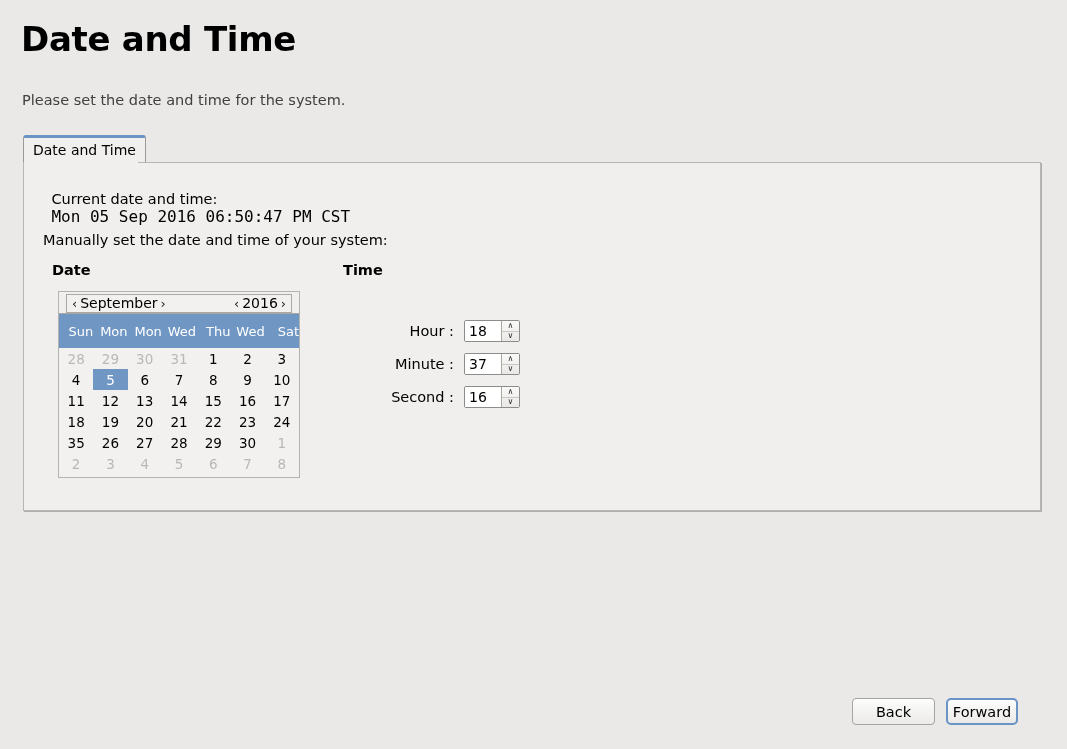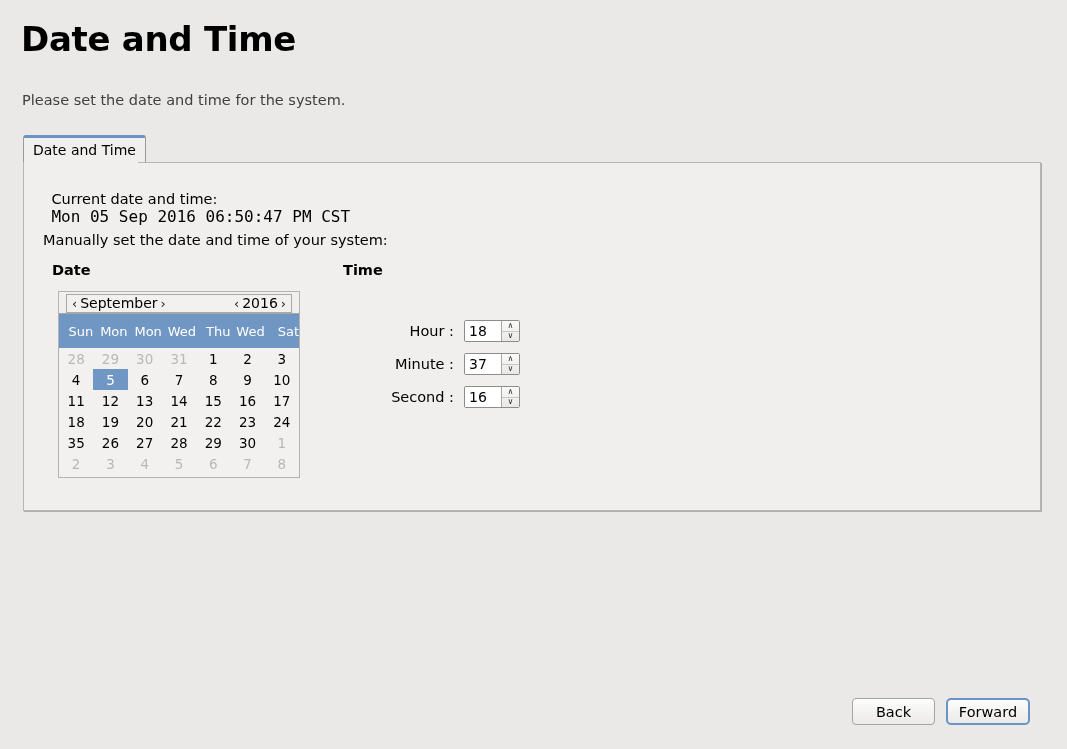--- a/index.html
+++ b/index.html
@@ -297,21 +297,21 @@
     color: #000;
   }
   #back-button {
     left: 852px;
     top: 698px;
     width: 83px;
   }
   #forward-button {
     left: 946px;
     top: 698px;
-    width: 84px;
+    width: 72px;
     border: 2px solid #6a93c6;
     border-radius: 5px;
   }
 </style>
 </head>
 <body>
 
 <div id="page-title">Date and Time</div>
 <div id="page-subtitle">Please set the date and time for the system.</div>
 

